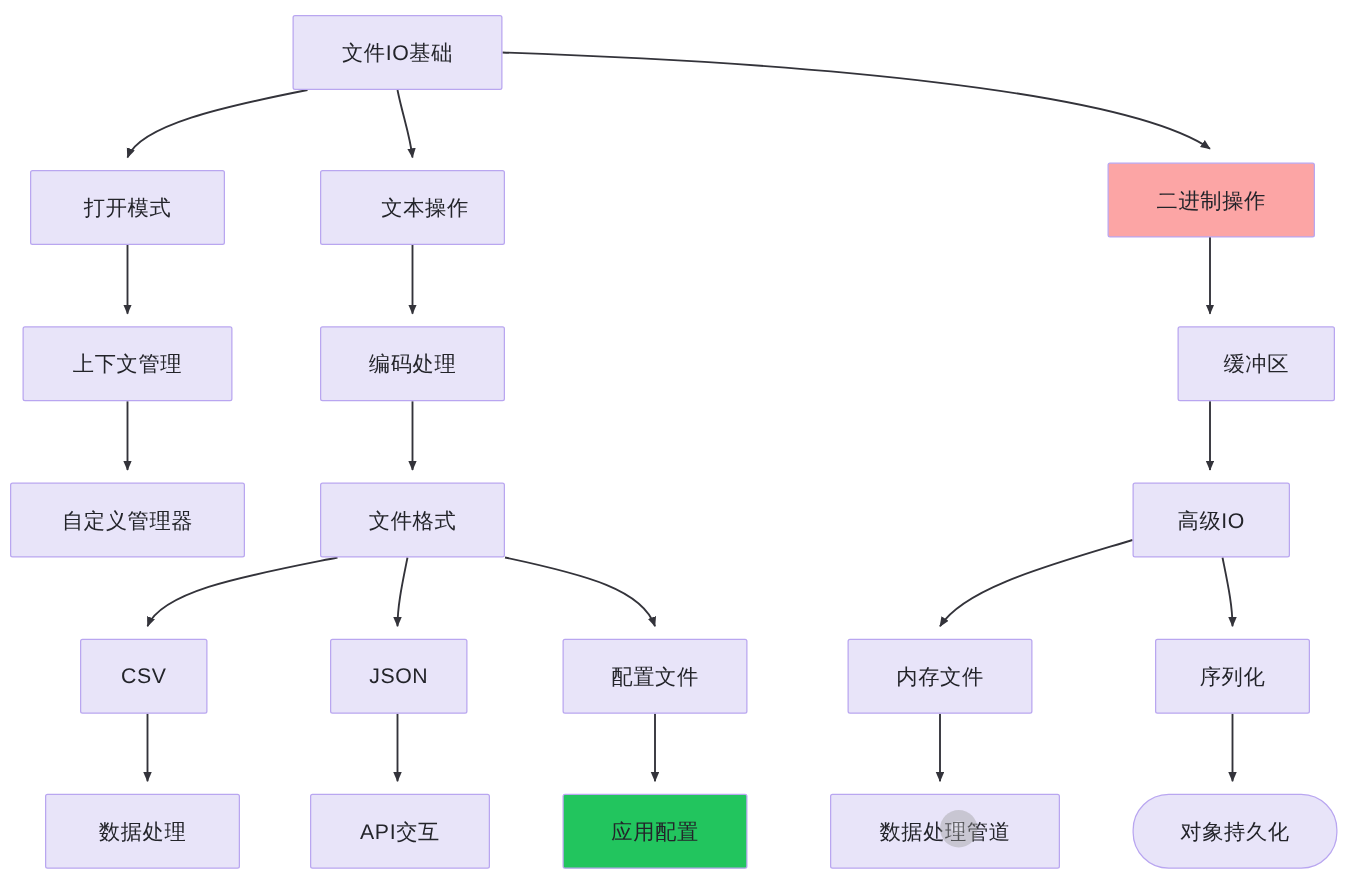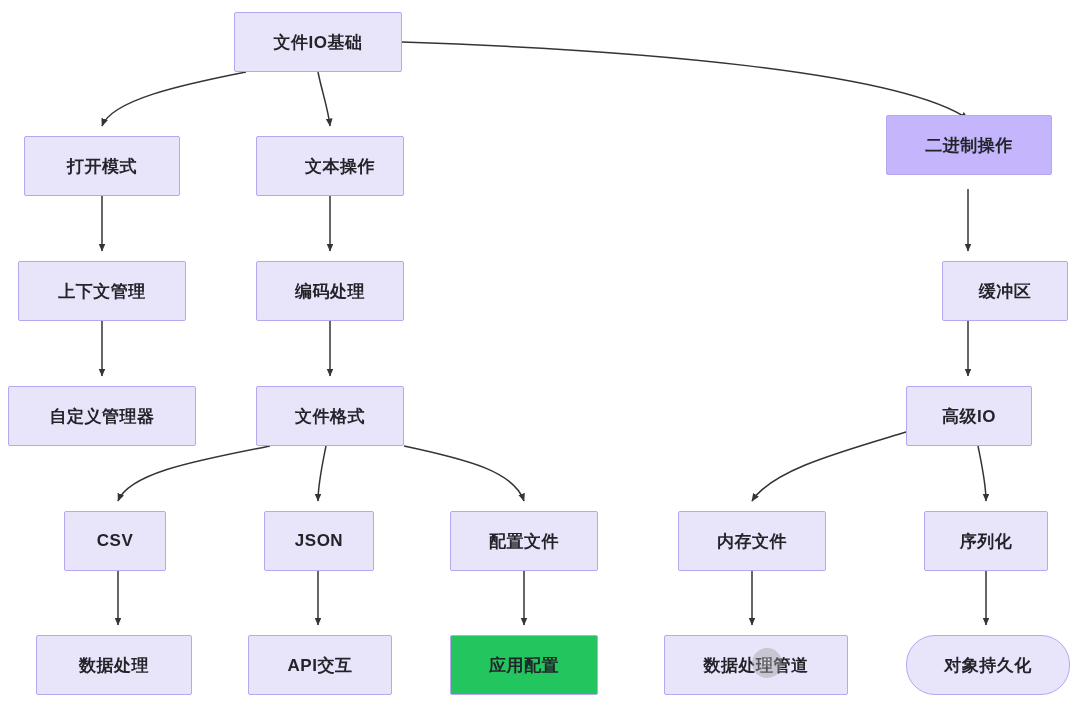--- a/index.html
+++ b/index.html
@@ -33,21 +33,20 @@
     align-items: center;
     justify-content: center;
     color: #23242a;
     font-size: 17px;
     letter-spacing: 0.5px;
     white-space: nowrap;
     z-index: 2;
   }
   .node-label {
     pointer-events: none;
-    font-weight: bold;
   }
   #watermark {
     position: absolute;
     left: 752px;
     top: 637px;
     width: 330px;
     height: 52px;
     z-index: 5;
     pointer-events: none;
     display: flex;
@@ -117,21 +116,21 @@
   <div id="node-layer">
       <div class="node" style="left: 234px; top: 12px; width: 168px; height: 60px; background: rgb(232, 228, 249); border-color: rgb(185, 166, 240); color: rgb(35, 36, 42);">
         <span class="node-label">文件IO基础</span>
       </div>
       <div class="node" style="left: 24px; top: 136px; width: 156px; height: 60px; background: rgb(232, 228, 249); border-color: rgb(185, 166, 240); color: rgb(35, 36, 42);">
         <span class="node-label">打开模式</span>
       </div>
       <div class="node" style="left: 256px; top: 136px; width: 148px; height: 60px; background: rgb(232, 228, 249); border-color: rgb(185, 166, 240); color: rgb(35, 36, 42); padding-left: 20px;">
         <span class="node-label">文本操作</span>
       </div>
-      <div class="node" style="left: 886px; top: 115px; width: 166px; height: 60px; background: #c4b5fd; border-color: rgb(185, 166, 240); color: rgb(35, 36, 42);">
+      <div class="node" style="left: 886px; top: 130px; width: 166px; height: 60px; background: #fca5a5; border-color: rgb(185, 166, 240); color: rgb(35, 36, 42);">
         <span class="node-label">二进制操作</span>
       </div>
       <div class="node" style="left: 18px; top: 261px; width: 168px; height: 60px; background: rgb(232, 228, 249); border-color: rgb(185, 166, 240); color: rgb(35, 36, 42);">
         <span class="node-label">上下文管理</span>
       </div>
       <div class="node" style="left: 256px; top: 261px; width: 148px; height: 60px; background: rgb(232, 228, 249); border-color: rgb(185, 166, 240); color: rgb(35, 36, 42);">
         <span class="node-label">编码处理</span>
       </div>
       <div class="node" style="left: 942px; top: 261px; width: 126px; height: 60px; background: rgb(232, 228, 249); border-color: rgb(185, 166, 240); color: rgb(35, 36, 42);">
         <span class="node-label">缓冲区</span>

